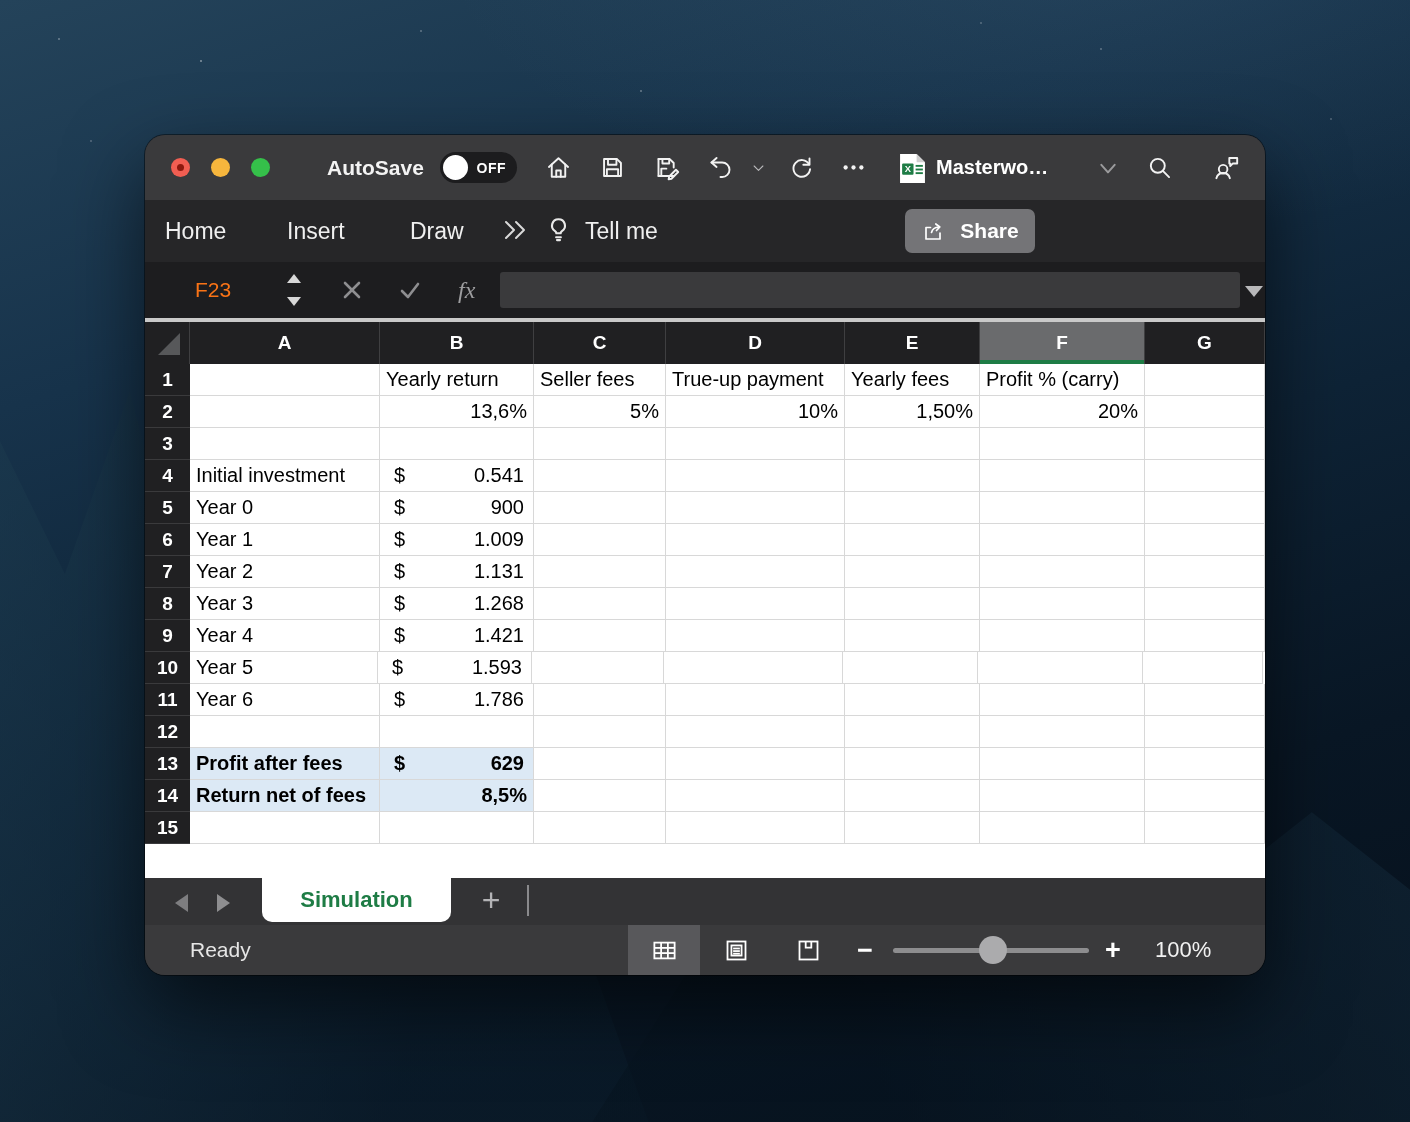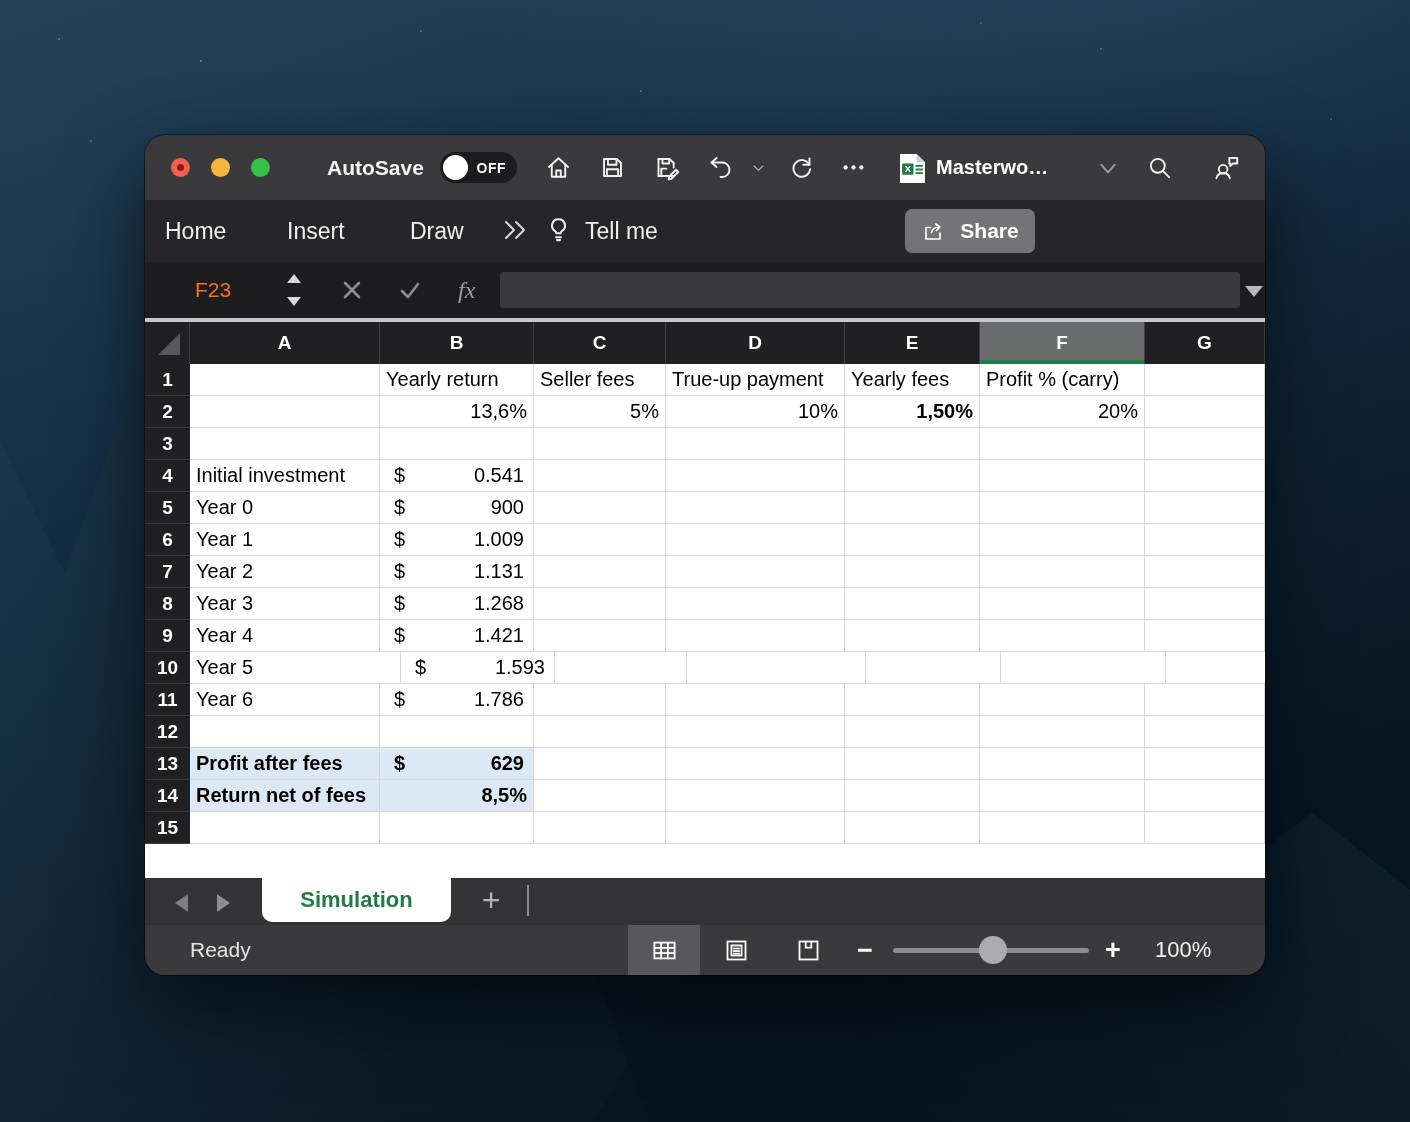--- a/index.html
+++ b/index.html
@@ -351,21 +351,21 @@
           <div class="cell" style="width: 135px;">Yearly fees</div>
           <div class="cell" style="width: 165px;">Profit % (carry)</div>
           <div class="cell" style="width: 120px;"></div>
         </div>
         <div class="grid-row">
           <div class="row-h">2</div>
           <div class="cell" style="width: 190px;"></div>
           <div class="cell r" style="width: 154px;">13,6%</div>
           <div class="cell r" style="width: 132px;">5%</div>
           <div class="cell r" style="width: 179px;">10%</div>
-          <div class="cell r" style="width: 135px; font-weight: bold;">1,50%</div>
+          <div class="cell r" style="width: 135px;">1,50%</div>
           <div class="cell r" style="width: 165px;">20%</div>
           <div class="cell" style="width: 120px;"></div>
         </div>
         <div class="grid-row">
           <div class="row-h">3</div>
           <div class="cell" style="width: 190px;"></div>
           <div class="cell" style="width: 154px;"></div>
           <div class="cell" style="width: 132px;"></div>
           <div class="cell" style="width: 179px;"></div>
           <div class="cell" style="width: 135px;"></div>
@@ -445,21 +445,21 @@
             <span>1.421</span>
           </div>
           <div class="cell" style="width: 132px;"></div>
           <div class="cell" style="width: 179px;"></div>
           <div class="cell" style="width: 135px;"></div>
           <div class="cell" style="width: 165px;"></div>
           <div class="cell" style="width: 120px;"></div>
         </div>
         <div class="grid-row">
           <div class="row-h">10</div>
-          <div class="cell" style="width: 211px;">Year 5</div>
+          <div class="cell" style="width: 188px;">Year 5</div>
           <div class="cell cur" style="width: 154px;">
             <span>$</span>
             <span>1.593</span>
           </div>
           <div class="cell" style="width: 132px;"></div>
           <div class="cell" style="width: 179px;"></div>
           <div class="cell" style="width: 135px;"></div>
           <div class="cell" style="width: 165px;"></div>
           <div class="cell" style="width: 120px;"></div>
         </div>

